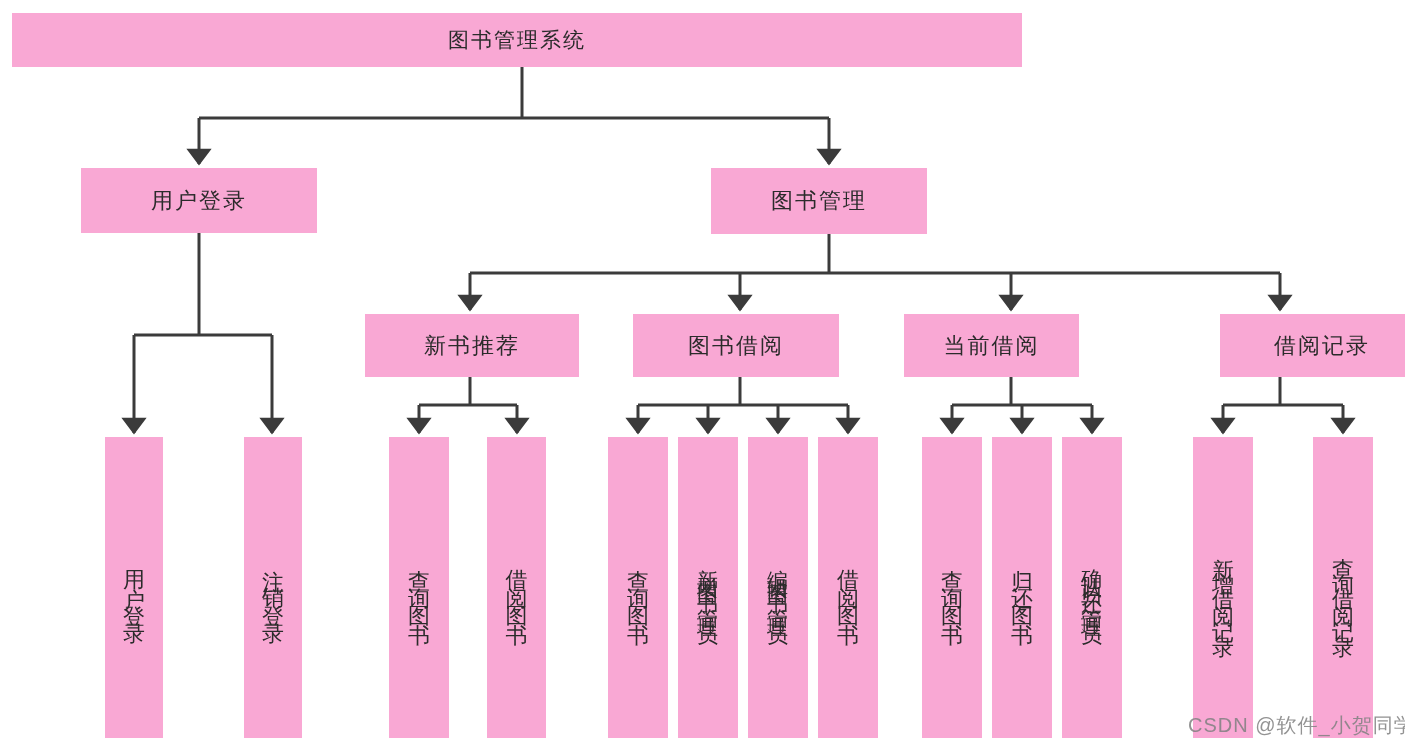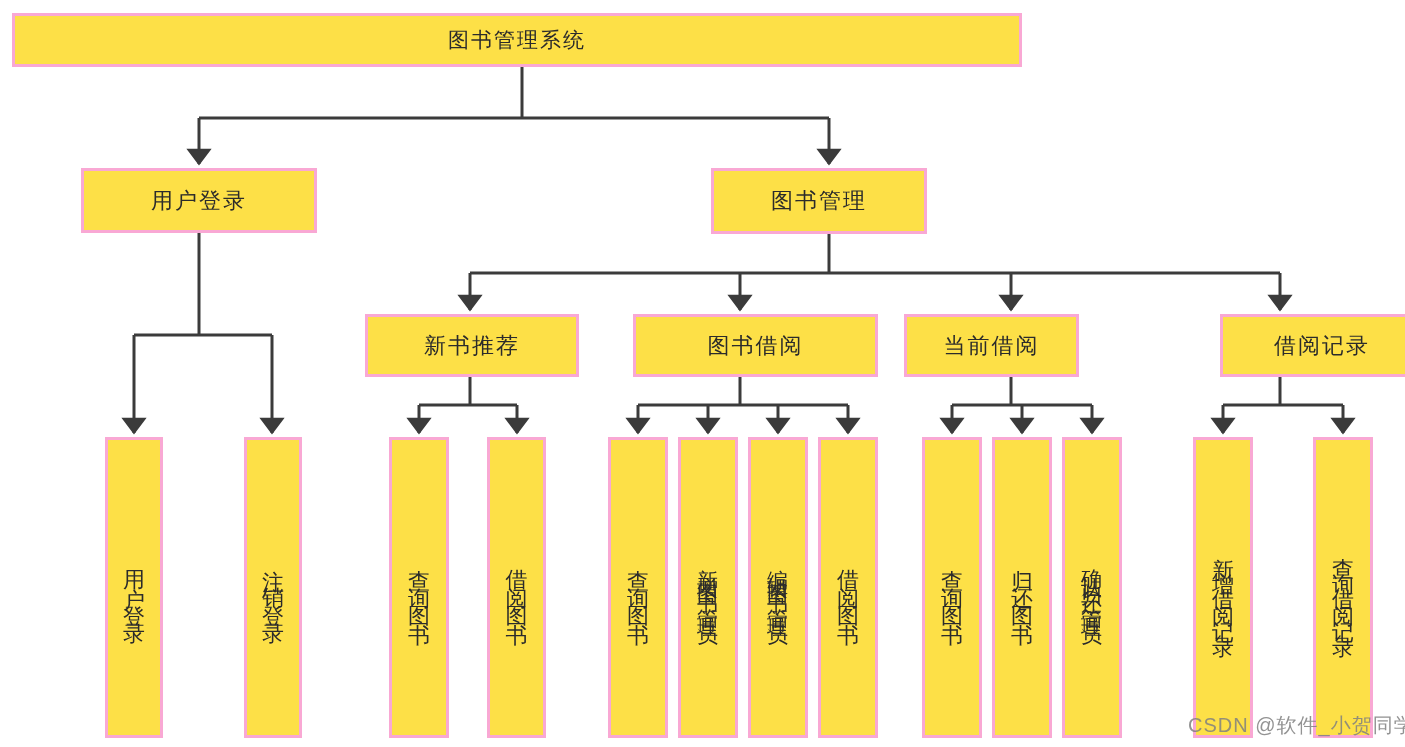--- a/index.html
+++ b/index.html
@@ -1,22 +1,22 @@
 <!DOCTYPE html>
 <html><head>
 <meta charset="utf-8">
 <style>
   html,body{margin:0;padding:0;background:#ffffff;}
   body{font-family:"Liberation Sans","DejaVu Sans",sans-serif;}
   #canvas{position:relative;width:1405px;height:747px;background:#ffffff;overflow:hidden;}
   #wires{position:absolute;left:0;top:0;width:1405px;height:747px;}
   .box{
     position:absolute;
-    background:#fde047;
-    border:3px solid #f9a8d4;
+    background:#f9a8d4;
+    border:8px solid #f9a8d4;
     box-sizing:border-box;
     display:flex;align-items:center;justify-content:center;
     color:#2b2b2b;
   }
   .h-label{font-size:22px;letter-spacing:2px;white-space:nowrap;}
   .title-label{font-size:21px;letter-spacing:2px;white-space:nowrap;}
   .leaf span{
     writing-mode:vertical-rl;
     text-orientation:mixed;
     font-size:22px;
@@ -98,21 +98,21 @@
   <div class="box" style="left:81px;top:168px;width:236px;height:65px;">
     <span class="h-label">用户登录</span>
   </div>
   <div class="box" style="left:711px;top:168px;width:216px;height:66px;">
     <span class="h-label">图书管理</span>
   </div>
 
   <div class="box" style="left:365px;top:314px;width:214px;height:63px;">
     <span class="h-label">新书推荐</span>
   </div>
-  <div class="box" style="left:633px;top:314px;width:245px;height:63px;">
+  <div class="box" style="left:633px;top:314px;width:206px;height:63px;">
     <span class="h-label">图书借阅</span>
   </div>
   <div class="box" style="left:904px;top:314px;width:175px;height:63px;">
     <span class="h-label">当前借阅</span>
   </div>
   <div class="box" style="left:1220px;top:314px;width:204px;height:63px;">
     <span class="h-label">借阅记录</span>
   </div>
 
   <div class="box leaf ls-a" style="left:105px;top:437px;width:58px;height:301px;">

